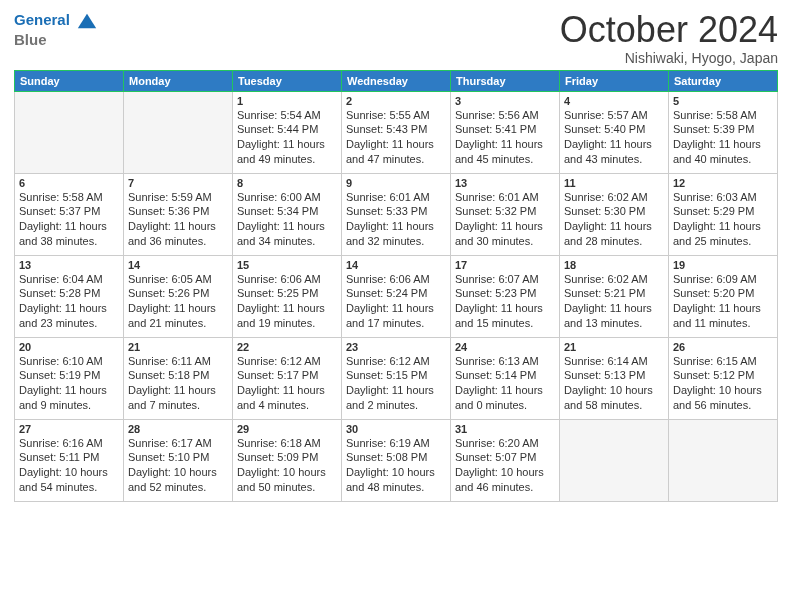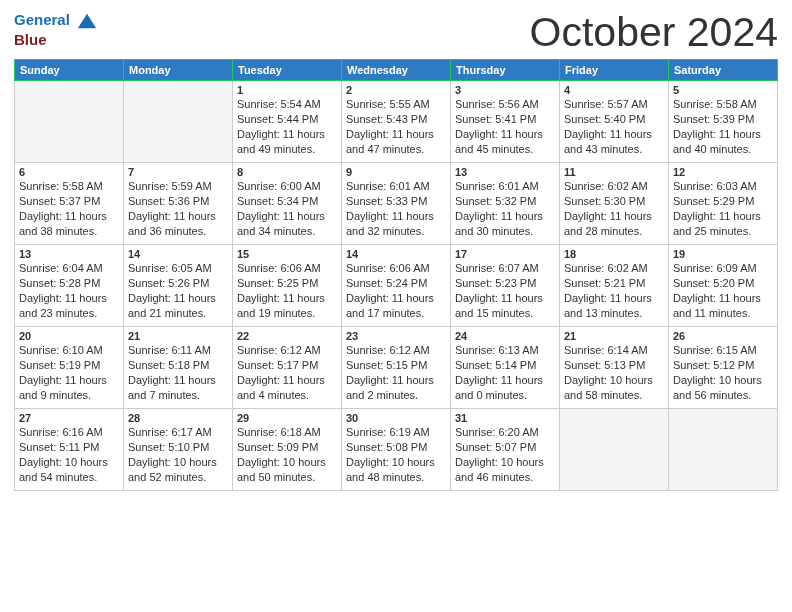--- a/index.html
+++ b/index.html
@@ -36,21 +36,21 @@
     }
     .logo-icon {
       width: 22px;
       height: 22px;
       margin-left: 2px;
     }
     .title-block {
       text-align: right;
     }
     .month-title {
-      font-size: 41px;
+      font-size: 36px;
       font-weight: 300;
       color: #333;
       line-height: 1.1;
     }
     .location-title {
       font-size: 14px;
       color: #555;
     }
     table {
       width: 100%;
@@ -96,26 +96,27 @@
 
 <div class="container">
   <div class="header">
     <div class="logo">
       <div>
         <div class="logo-text">
           <span>General</span>
           <svg class="logo-icon" viewBox="0 0 24 20" style="display:inline-block;vertical-align:middle;margin-left:2px;">
             <polygon points="2,18 12,2 22,18" fill="#1a6eb5"></polygon>
           </svg>
-          <br><span style="color:#7f1d1d;">Blue</span>
+          <br><span style="color:#737373;">Blue</span>
         </div>
       </div>
     </div>
     <div class="title-block">
       <div class="month-title">October 2024</div>
+      <div class="location-title">Nishiwaki, Hyogo, Japan</div>
     </div>
   </div>
 
   <table>
     <thead>
       <tr>
         <th>Sunday</th>
         <th>Monday</th>
         <th>Tuesday</th>
         <th>Wednesday</th>

